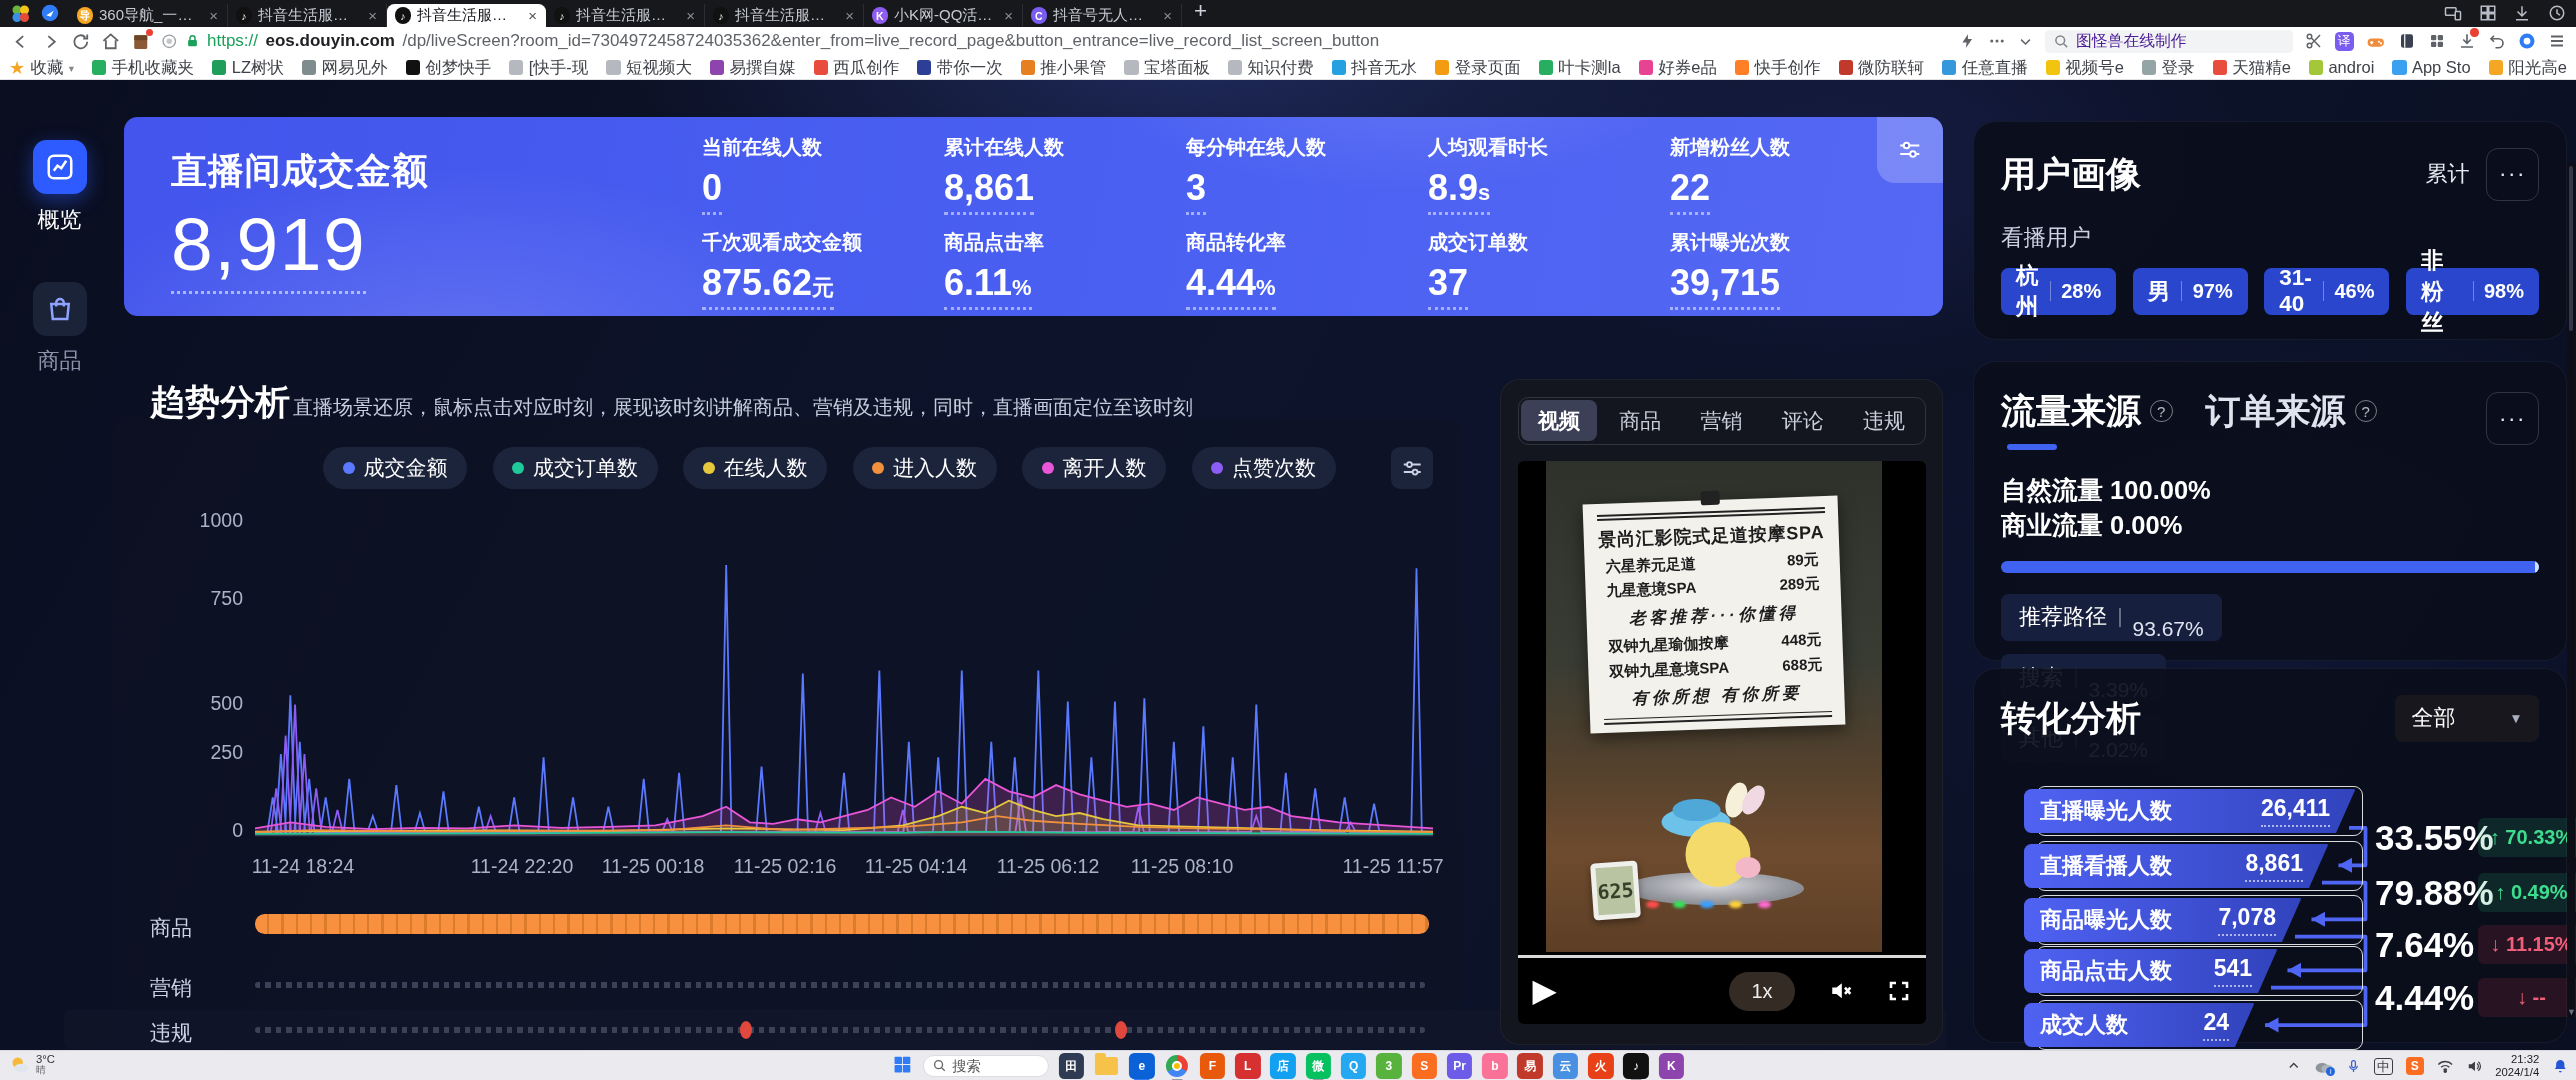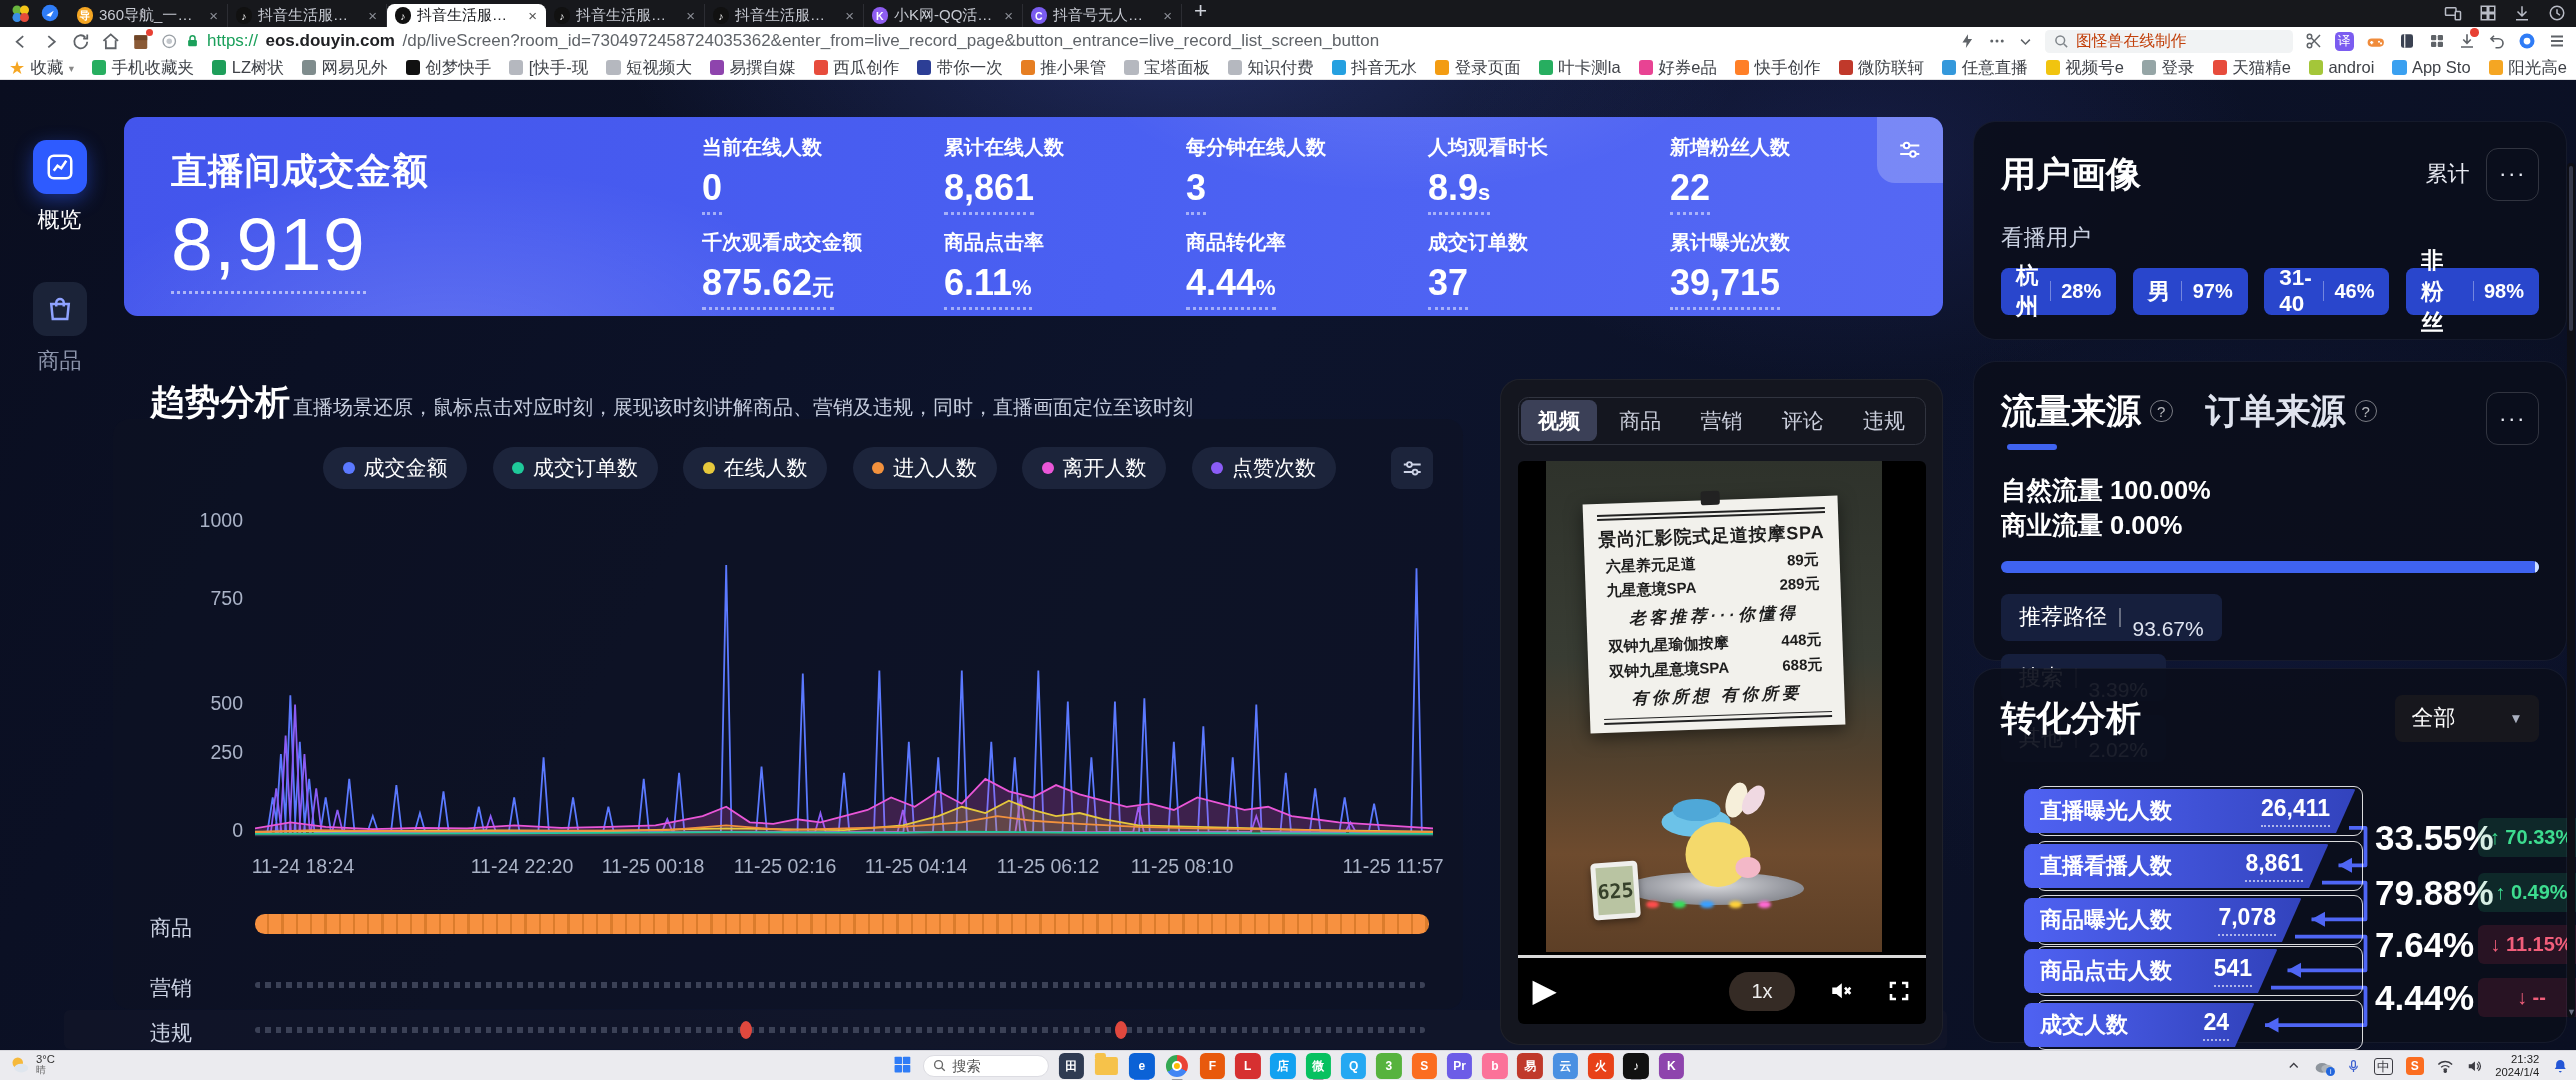--- a/index.html
+++ b/index.html
@@ -24,21 +24,21 @@
   .navrow { position:absolute; top:27px; left:0; right:0; height:28.5px; background:#fff; display:flex; align-items:center; padding:0 10.5px; gap:10.5px; }
   .navrow svg { display:block; }
   .navicon { color:#5f6368; display:flex; align-items:center; }
   .favbox { position:relative; }
   .favbox .dot { position:absolute; right:-3px; top:-3px; width:7.5px; height:7.5px; background:#e84033; border-radius:50%; }
   .urlbar { flex:1; display:flex; align-items:center; gap:7.5px; height:22.5px; font-size:17px; }
   .url-scheme { color:#1ba05b; }
   .url-host { color:#202124; font-weight:bold; }
   .url-rest { color:#5f6368; }
   .nav-right { display:flex; align-items:center; gap:12px; }
-  .searchbox { width:248px; height:22.5px; background:#f1f3f4; border-radius:4.5px; display:flex; align-items:center; gap:7.5px; padding:0 9px; color:#c2410c; font-size:15.8px; }
+  .searchbox { width:248px; height:22.5px; background:#f1f3f4; border-radius:4.5px; display:flex; align-items:center; gap:7.5px; padding:0 9px; color:#4c1d95; font-size:15.8px; }
   .ext-translate { width:19.5px; height:19.5px; border-radius:4.5px; background:#7b5cf0; color:#fff; font-size:12.8px; display:flex; align-items:center; justify-content:center; }
   .dl-wrap { position:relative; }
   .dl-wrap .dot { position:absolute; right:-3px; top:-3.8px; width:8.3px; height:8.3px; background:#e84033; border-radius:50%; }
 
   .bookmarksbar { position:absolute; top:56px; left:0; right:0; height:24px; background:#fff; border-bottom:0.8px solid #e2e2e4; display:flex; align-items:center; gap:18px; padding:0 9px; font-size:16.5px; color:#3f4248; white-space:nowrap; overflow:hidden; }
   .bm { display:flex; align-items:center; gap:5.3px; cursor:pointer; }
   .bm .ico { width:14.3px; height:14.3px; border-radius:3px; flex:none; }
   .bm-star { color:#f5a623; font-size:18px; }
   .bm-caret { color:#888; font-size:10.5px; }
 

